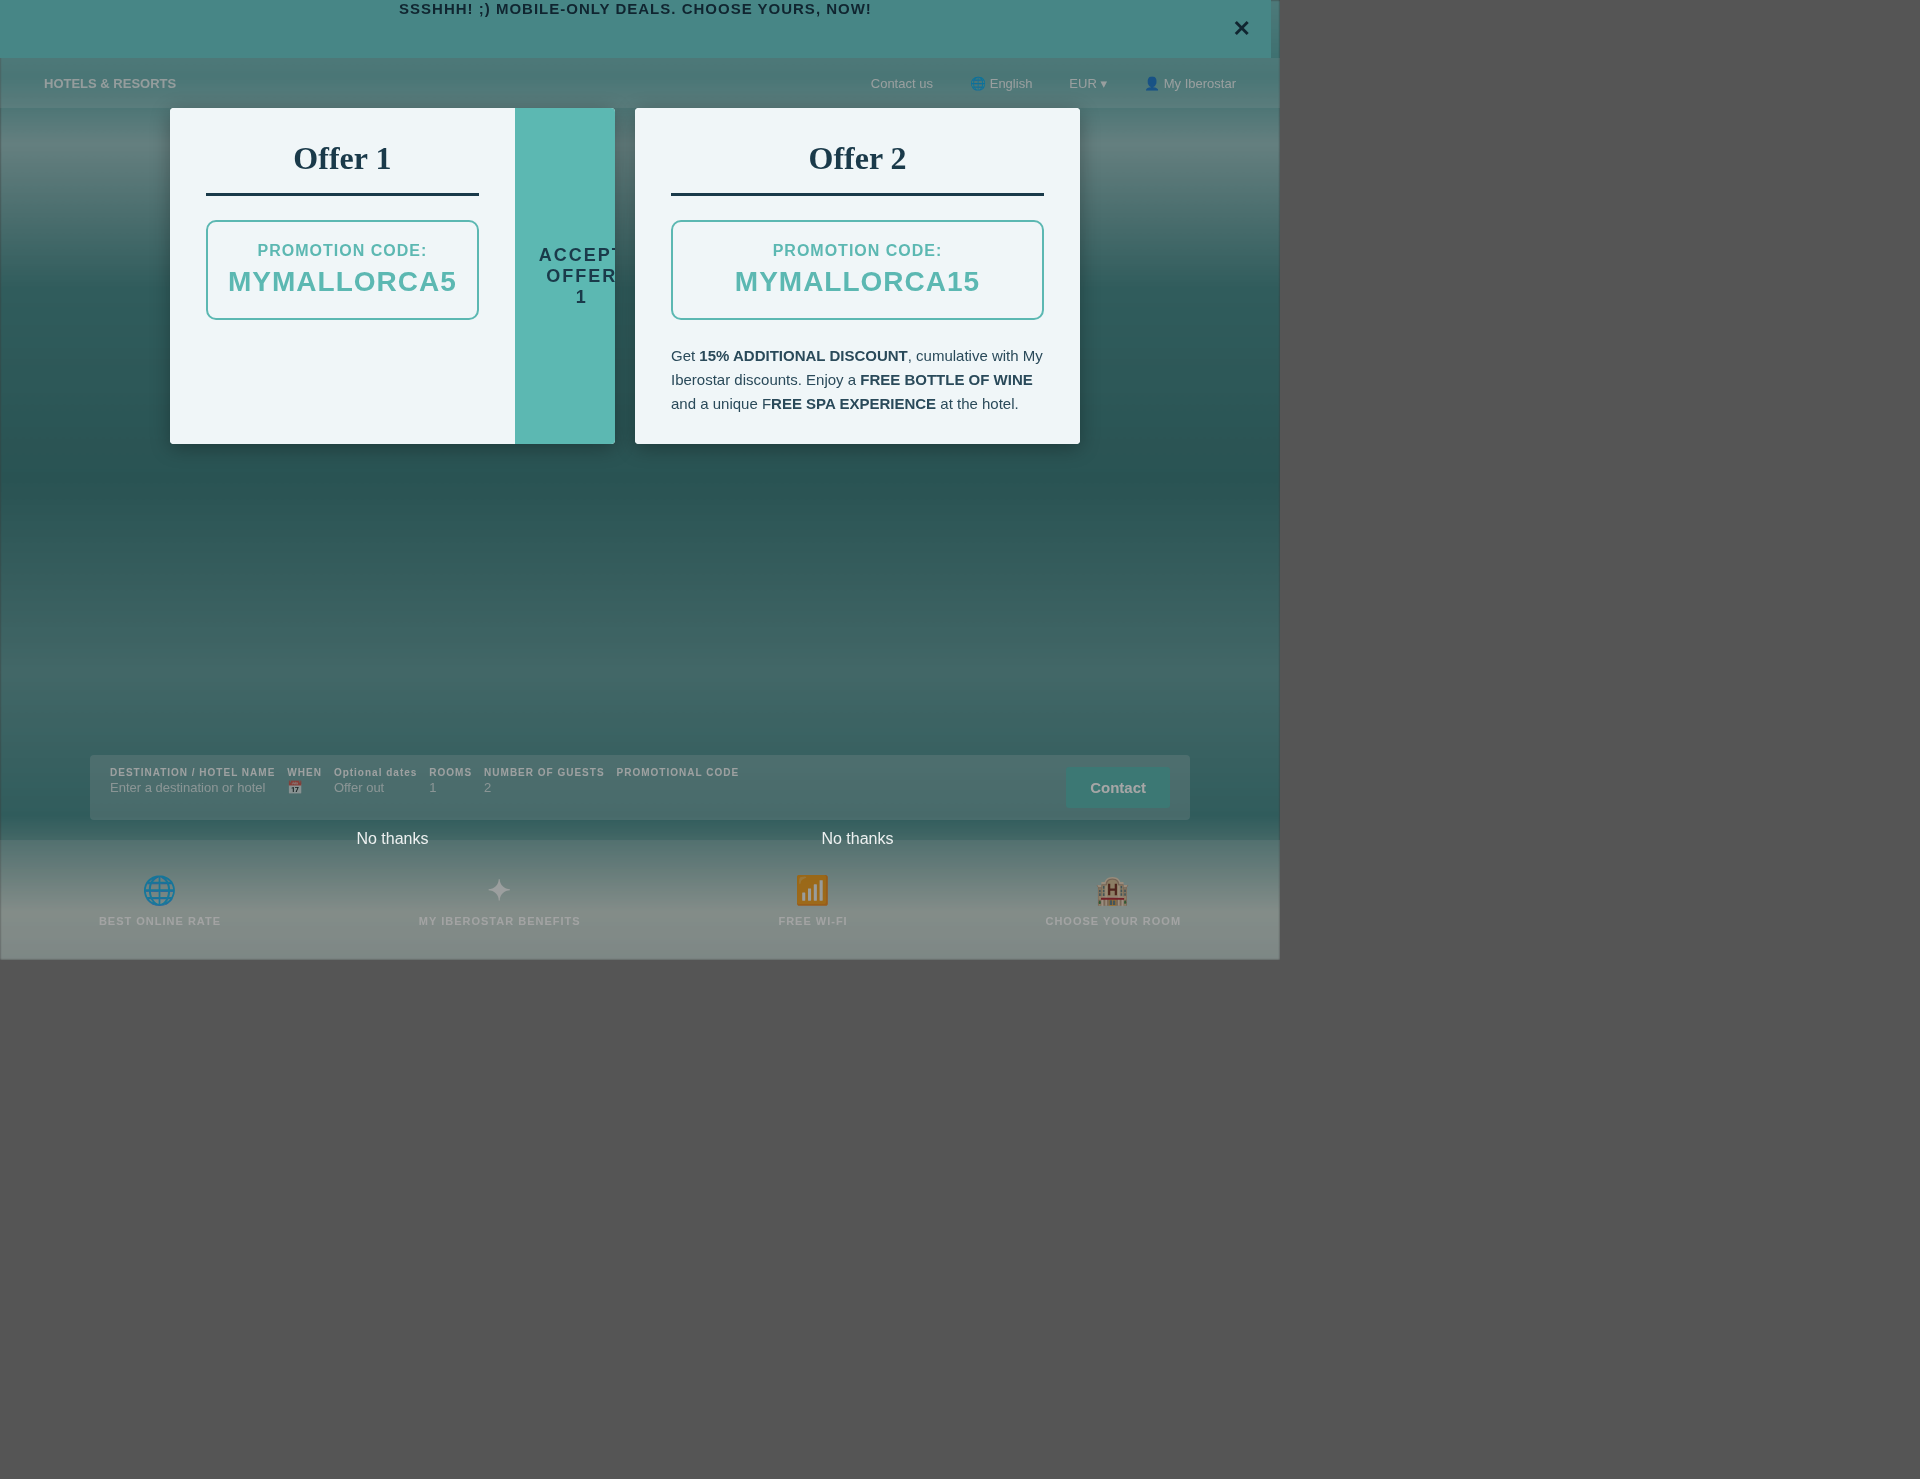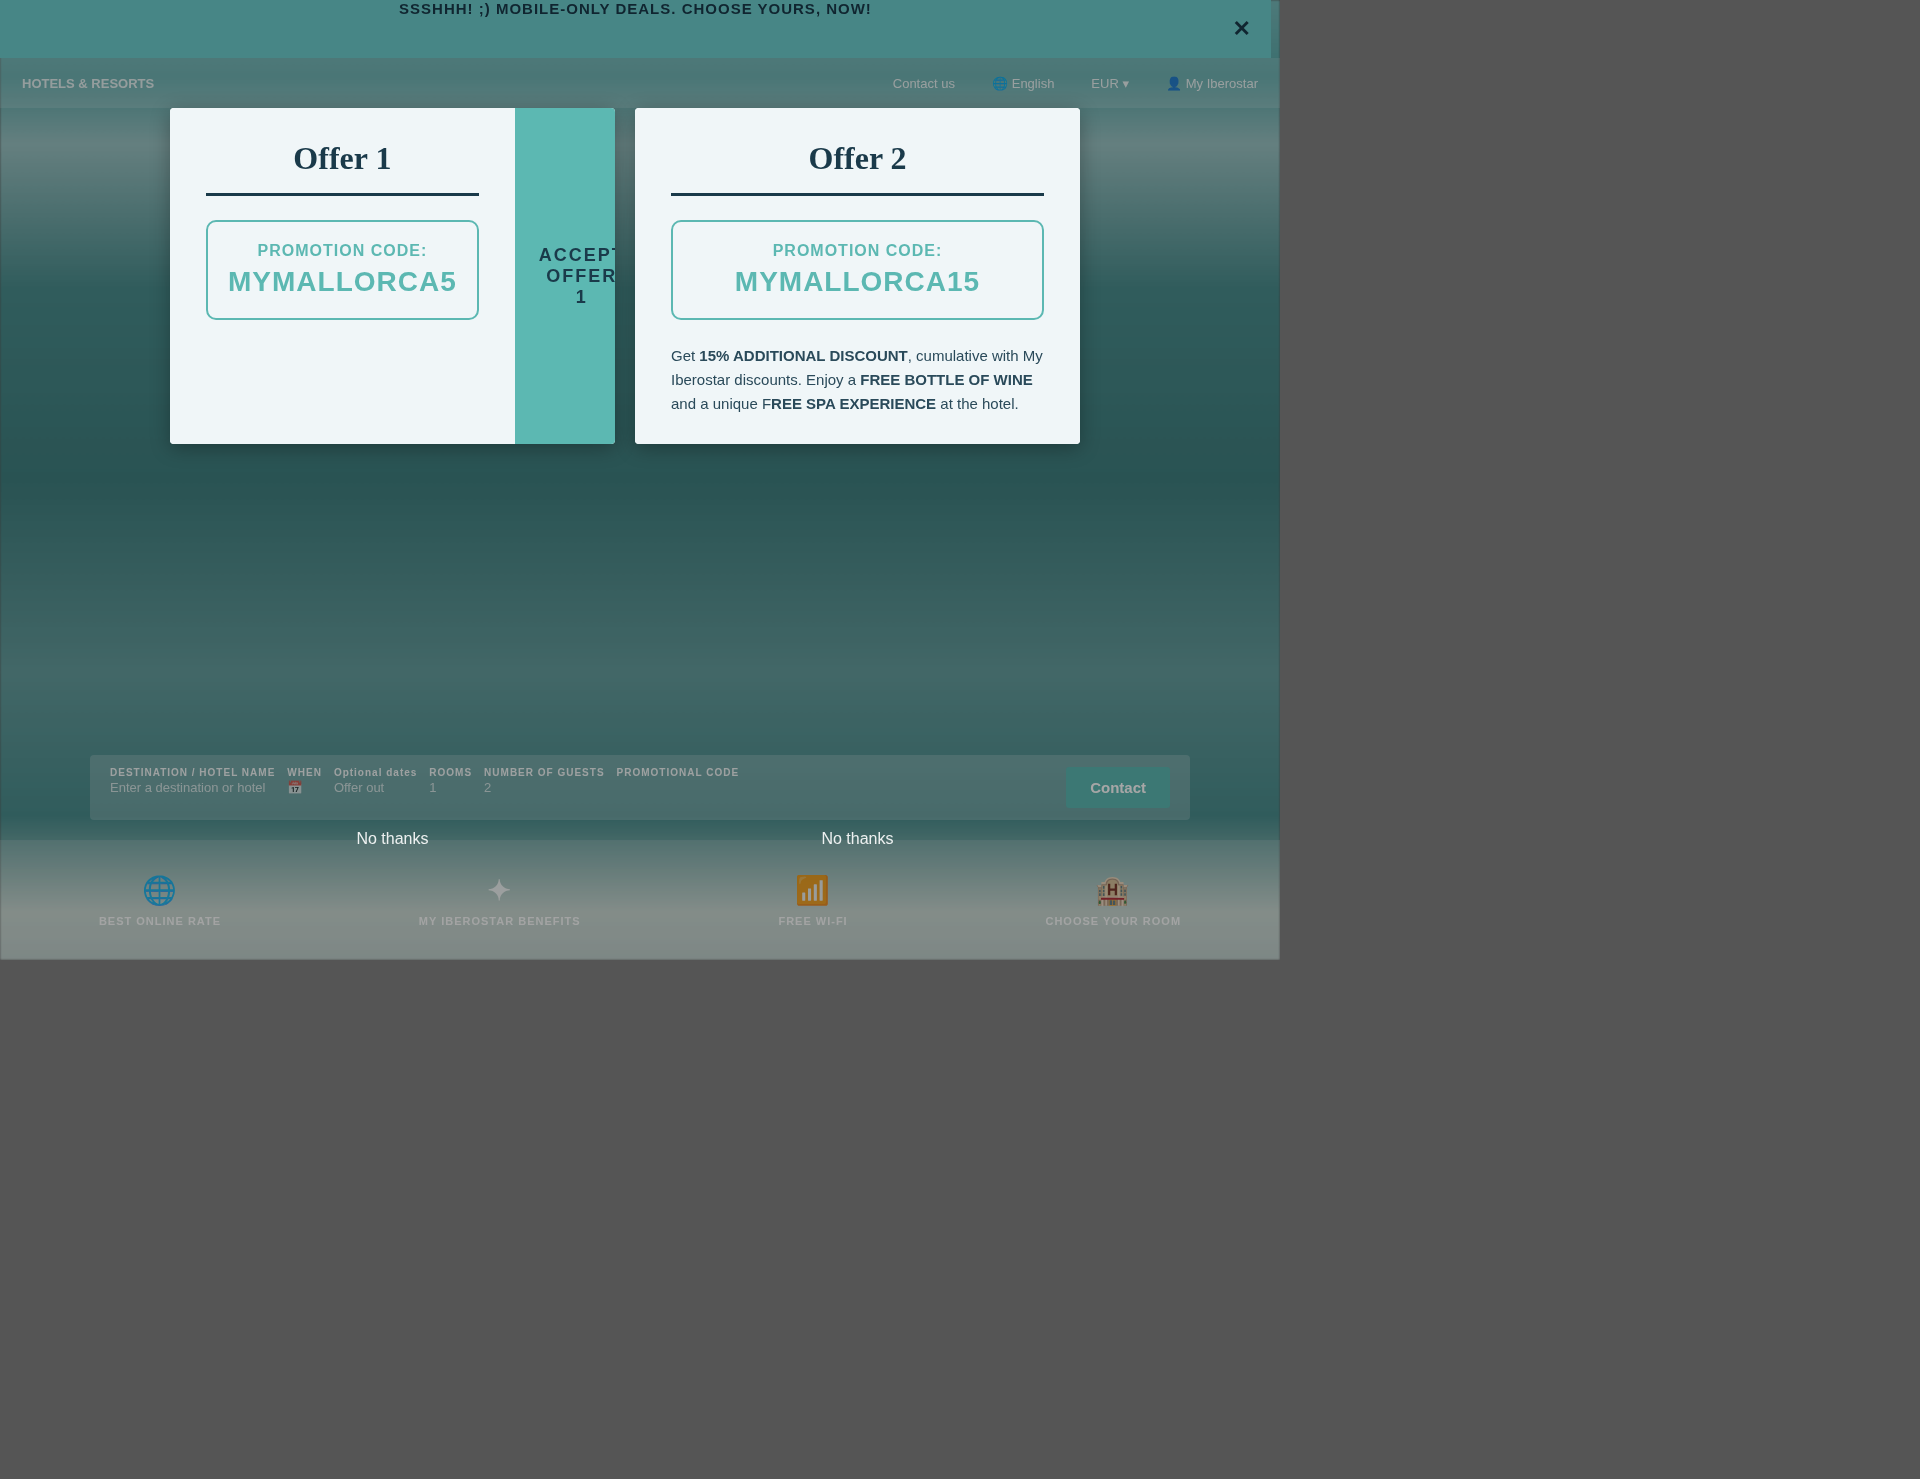--- a/index.html
+++ b/index.html
@@ -53,21 +53,21 @@
 
     
     .navbar {
       position: absolute;
       top: 58px; left: 0; right: 0;
       height: 50px;
       background: rgba(255,255,255,0.15);
       display: flex;
       align-items: center;
       justify-content: space-between;
-      padding: 0 22px;
+      padding: 0 44px;
       z-index: 9;
     }
     .navbar-left {
       color: rgba(255,255,255,0.8);
       font-size: 13px;
       font-weight: bold;
     }
     .navbar-right {
       display: flex;
       align-items: center;

